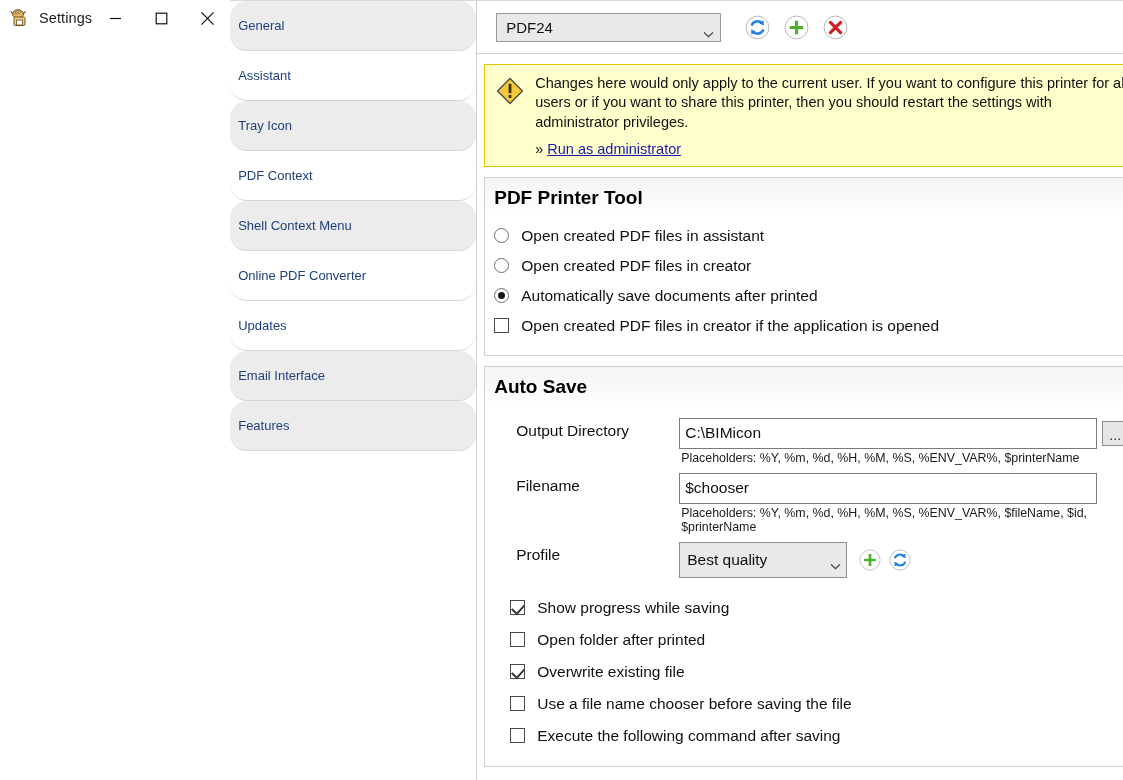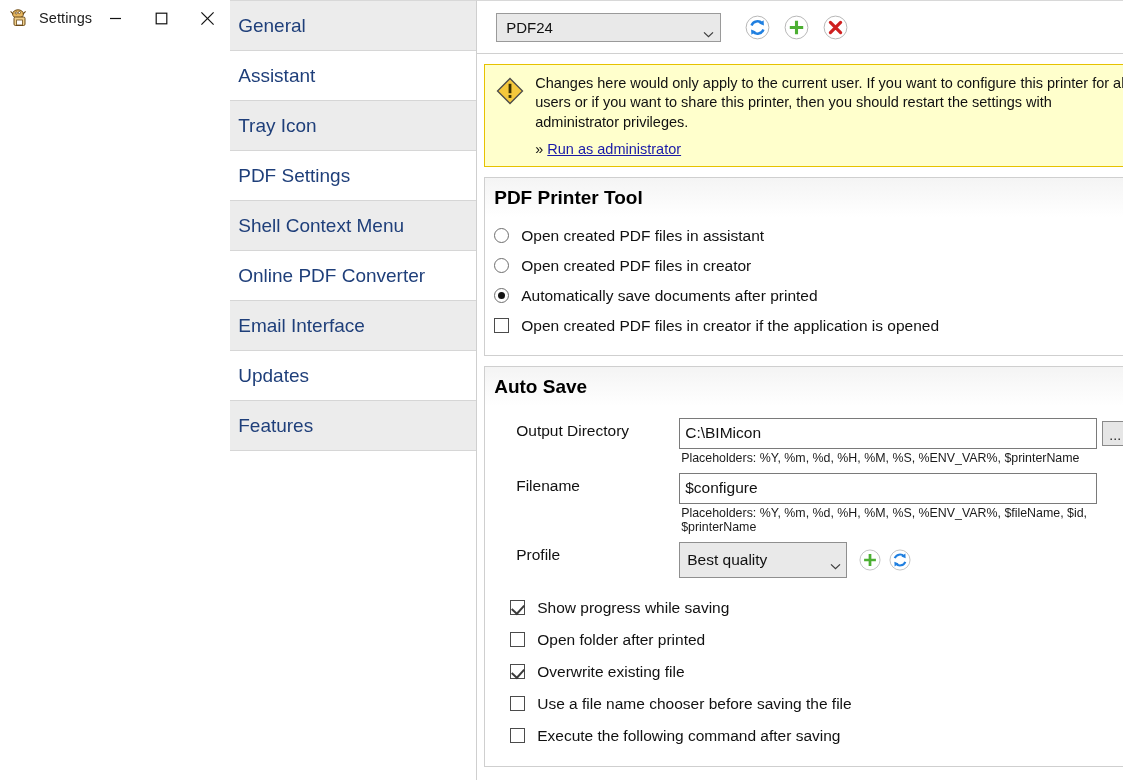--- a/index.html
+++ b/index.html
@@ -47,24 +47,25 @@
     width: 247px; min-width: 247px;
     background: #ffffff;
     border-right: 1px solid #cfcfcf;
     border-top: 1px solid #d8d8d8;
     display: flex; flex-direction: column;
   }
   .side-item {
     height: 50px; min-height: 50px;
     display: flex; align-items: center;
     padding-left: 8px;
-    font-size: 19px;
+    font-size: 13px;
     color: #1f3f7a;
     border-bottom: 1px solid #d6d6d6;
     cursor: default;
+    border-radius: 17px;
   }
   .side-item.alt { background: #ececec; }
   .side-item.sel { background: #ffffff; }
   #sidebar-filler { flex: 1; background: #ffffff; }
 
   
   #right {
     flex: 1; min-width: 0;
     display: flex; flex-direction: column;
     background: #ffffff;
@@ -309,33 +310,33 @@
       <div class="side-item alt">
         <span>General</span>
       </div>
       <div class="side-item sel">
         <span>Assistant</span>
       </div>
       <div class="side-item alt">
         <span>Tray Icon</span>
       </div>
       <div class="side-item sel">
-        <span>PDF Settings</span>
+        <span>PDF Context</span>
       </div>
       <div class="side-item alt">
         <span>Shell Context Menu</span>
       </div>
       <div class="side-item sel">
         <span>Online PDF Converter</span>
       </div>
+      <div class="side-item sel">
+        <span>Updates</span>
+      </div>
       <div class="side-item alt">
         <span>Email Interface</span>
-      </div>
-      <div class="side-item sel">
-        <span>Updates</span>
       </div>
       <div class="side-item alt">
         <span>Features</span>
       </div>
       <div id="sidebar-filler"></div>
     </div>
 
     <div id="right">
 
       <div id="toolbar">
@@ -427,21 +428,21 @@
                     <div class="browse-btn">...</div>
                   </div>
                   <div class="hint">Placeholders: %Y, %m, %d, %H, %M, %S, %ENV_VAR%, $printerName</div>
                 </div>
               </div>
 
               <div class="form-row">
                 <div class="form-label">Filename</div>
                 <div class="field-col">
                   <div class="field-line">
-                    <div class="txt" id="file-input" placeholder="">$configure</div>
+                    <div class="txt" id="file-input" placeholder="">$chooser</div>
                   </div>
                   <div class="hint">Placeholders: %Y, %m, %d, %H, %M, %S, %ENV_VAR%, $fileName, $id, $printerName</div>
                 </div>
               </div>
 
               <div class="form-row">
                 <div class="form-label">Profile</div>
                 <div class="field-col">
                   <div class="field-line">
                     <div id="profile-select">

